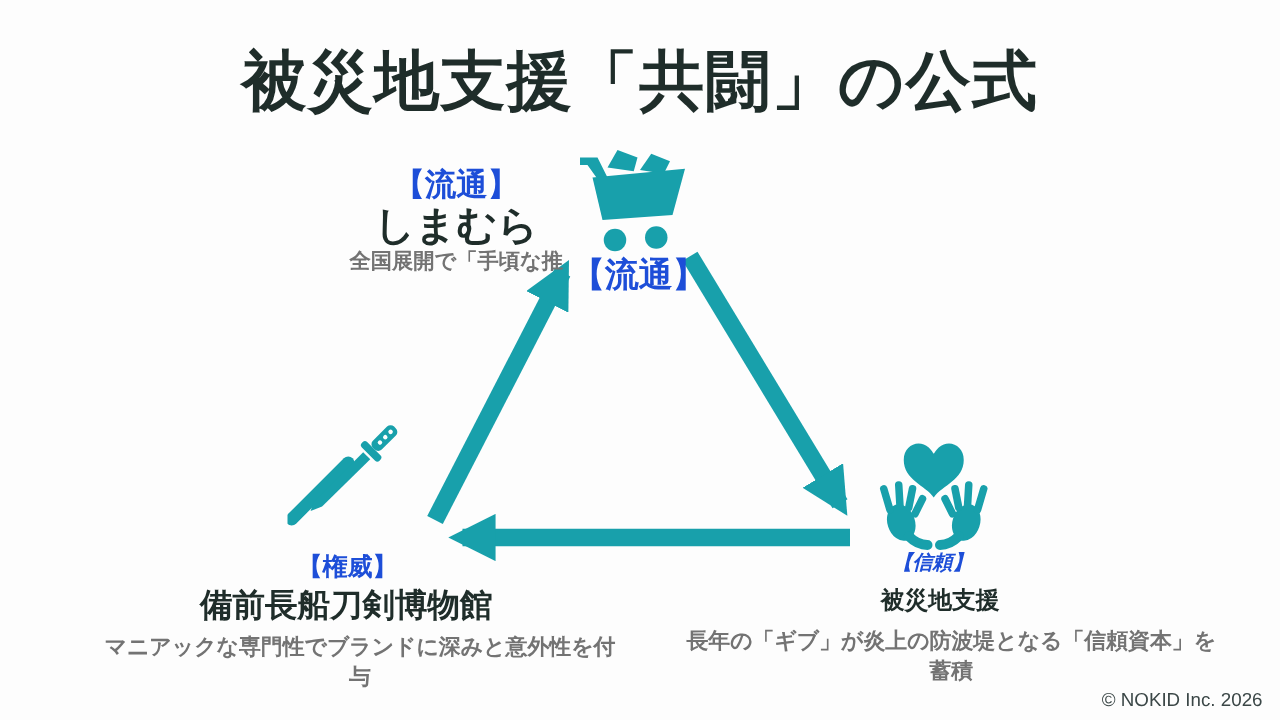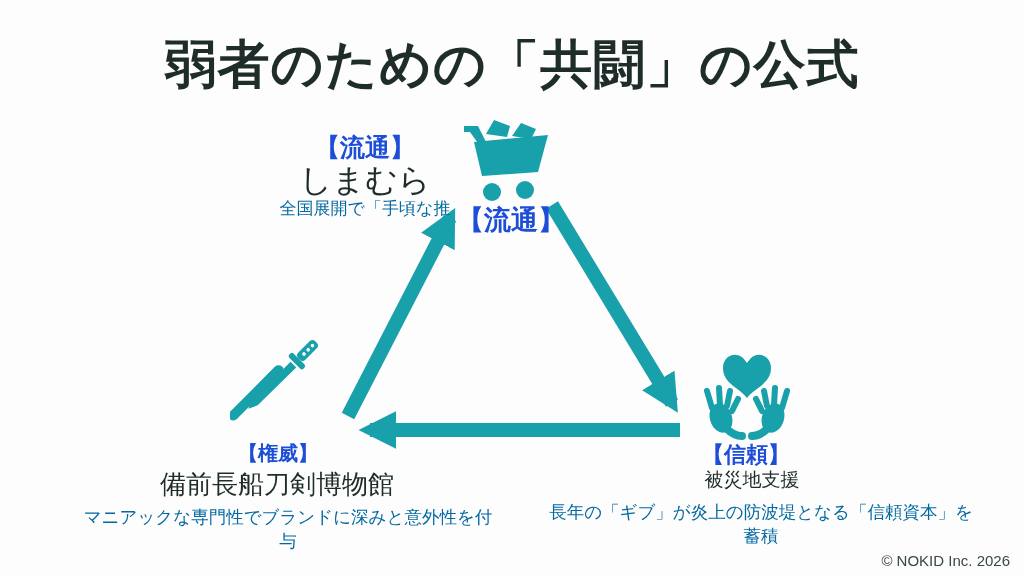--- a/index.html
+++ b/index.html
@@ -12,49 +12,49 @@
   .title{
     position:absolute;top:30px;left:0;width:1024px;text-align:center;
     font-size:52px;font-weight:bold;color:#1f2d2a;letter-spacing:1px;
   }
   .arrows-svg{position:absolute;top:0;left:0;z-index:1;}
   .node-icon{position:absolute;z-index:2;}
   .teal-tag{
     color:#1d4ed8;font-weight:bold;text-align:center;position:absolute;z-index:3;
   }
   .node-name{
-    color:#1f2d2a;font-weight:normal;text-align:center;position:absolute;z-index:3;
+    color:#1f2d2a;font-weight:bold;text-align:center;position:absolute;z-index:3;
   }
   .node-desc{
-    color:#0369a1;font-weight:normal;text-align:center;position:absolute;z-index:3;
+    color:#737373;font-weight:bold;text-align:center;position:absolute;z-index:3;
   }
   
   .tag-dist-side{left:265px;top:131px;width:200px;font-size:25px;}
   .name-dist{left:245px;top:159px;width:240px;font-size:32px;}
   .desc-dist{left:255px;top:199px;width:220px;font-size:17px;line-height:20px;}
   
   .tag-dist-center{left:446px;top:202px;width:130px;font-size:27px;}
   
   .tag-auth{left:198px;top:440px;width:160px;font-size:20px;}
   .name-auth{left:152px;top:467px;width:250px;font-size:26px;}
   .desc-auth{left:78px;top:505px;width:420px;font-size:17.5px;}
   
-  .tag-trust{left:666px;top:440px;width:160px;font-size:22px;}
+  .tag-trust{left:666px;top:440px;width:160px;font-size:16px;font-style:italic;}
   .name-trust{left:627px;top:467px;width:250px;font-size:19px;}
   .desc-trust{left:546px;top:500px;width:430px;font-size:17.5px;}
   .copyright{
     position:absolute;right:14px;bottom:7px;font-size:15px;color:#3b4747;z-index:3;
   }
 </style>
 </head>
 <body>
 
 <div class="slide">
 
-  <div class="title">弱者のための「共闘」の公式</div>
+  <div class="title">被災地支援「共闘」の公式</div>
 
   <svg class="arrows-svg" width="1024" height="576" viewBox="0 0 1024 576">
     <defs>
       <marker id="ah" viewBox="0 0 10 10" refX="7" refY="5" markerWidth="2.7" markerHeight="2.7" orient="auto">
         <path d="M0 0 L10 5 L0 10 z" fill="#18a0ab"></path>
       </marker>
     </defs>
     <g stroke="#18a0ab" stroke-width="14" fill="none">
       <line x1="348" y1="416" x2="450" y2="218" marker-end="url(#ah)"></line>
       <line x1="552" y1="205" x2="672" y2="403" marker-end="url(#ah)"></line>

